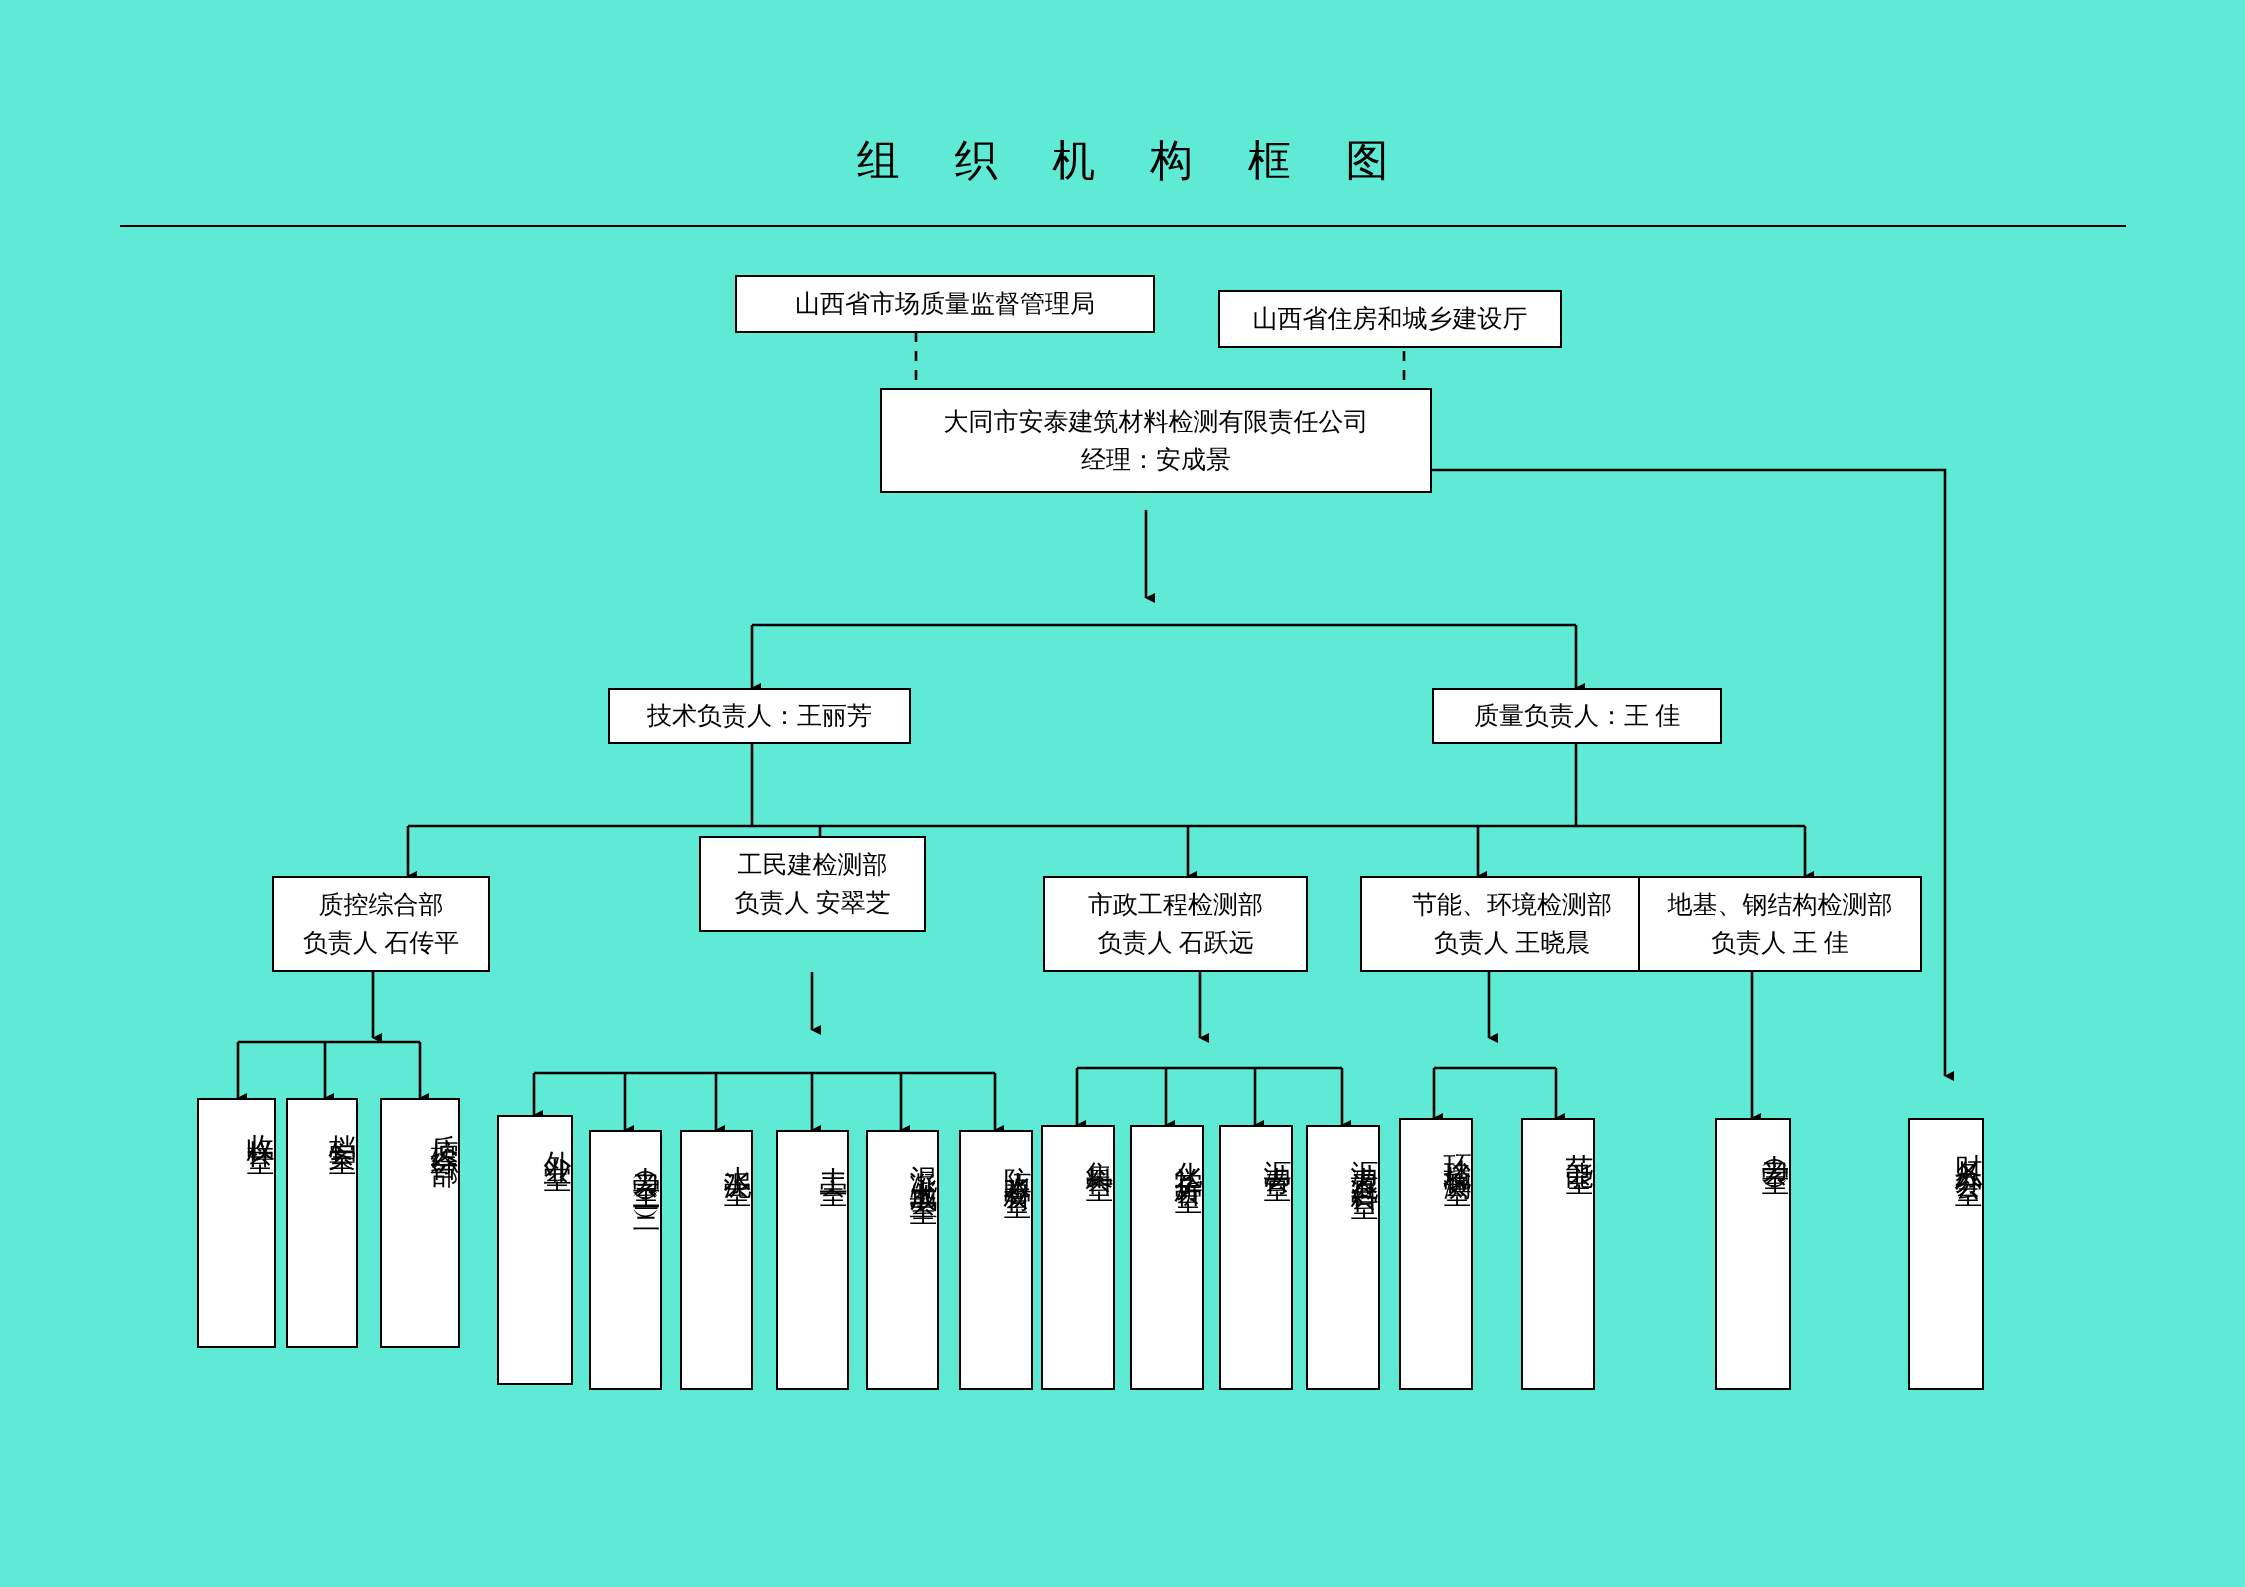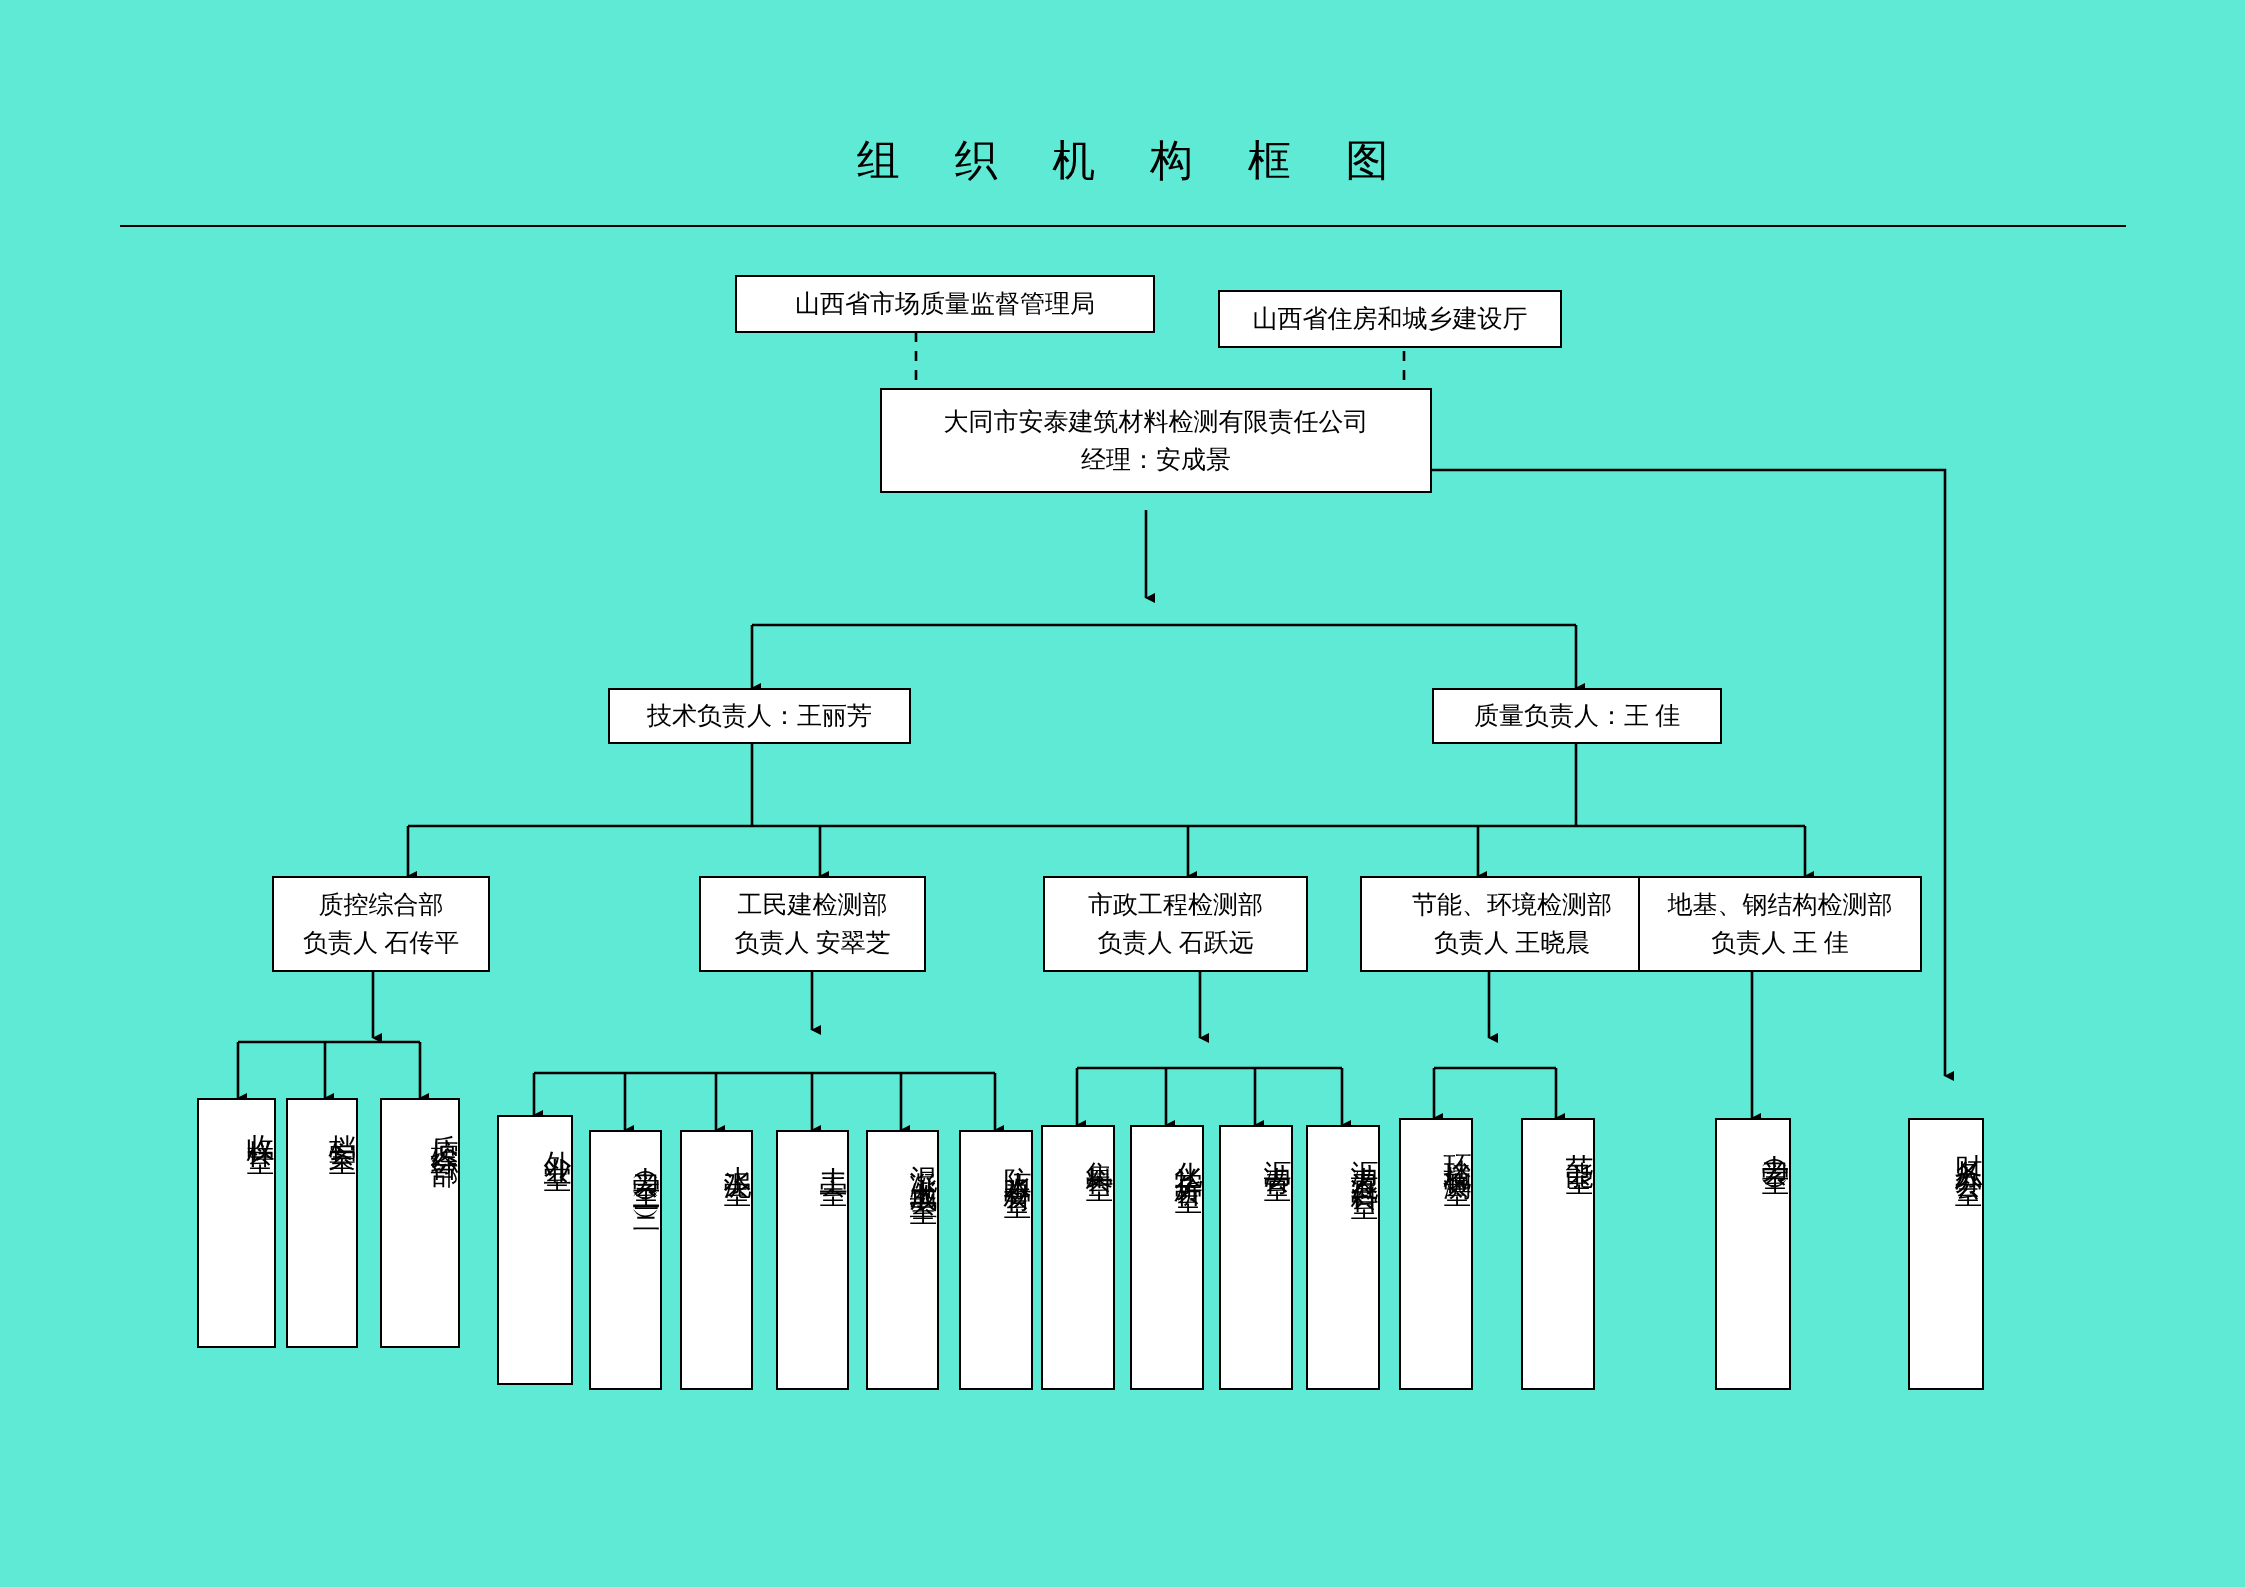--- a/index.html
+++ b/index.html
@@ -174,21 +174,21 @@
 
   <div class="nodebox h-node" style="left:1432px; top:688px; width:290px; height:56px;">
     <span class="line">质量负责人：王 佳</span>
   </div>
 
   <div class="nodebox h-node" style="left:272px; top:876px; width:218px; height:96px;">
     <span class="line">质控综合部</span>
     <span class="line">负责人 石传平</span>
   </div>
 
-  <div class="nodebox h-node" style="left:699px; top:876px; width:227px; height:96px;">
+  <div class="nodebox h-node" style="left:699px; top:836px; width:227px; height:96px;">
     <span class="line">工民建检测部</span>
     <span class="line">负责人  安翠芝</span>
   </div>
 
   <div class="nodebox h-node" style="left:1043px; top:876px; width:265px; height:96px;">
     <span class="line">市政工程检测部</span>
     <span class="line">负责人  石跃远</span>
   </div>
 
   <div class="nodebox h-node" style="left:1360px; top:876px; width:304px; height:96px;">

